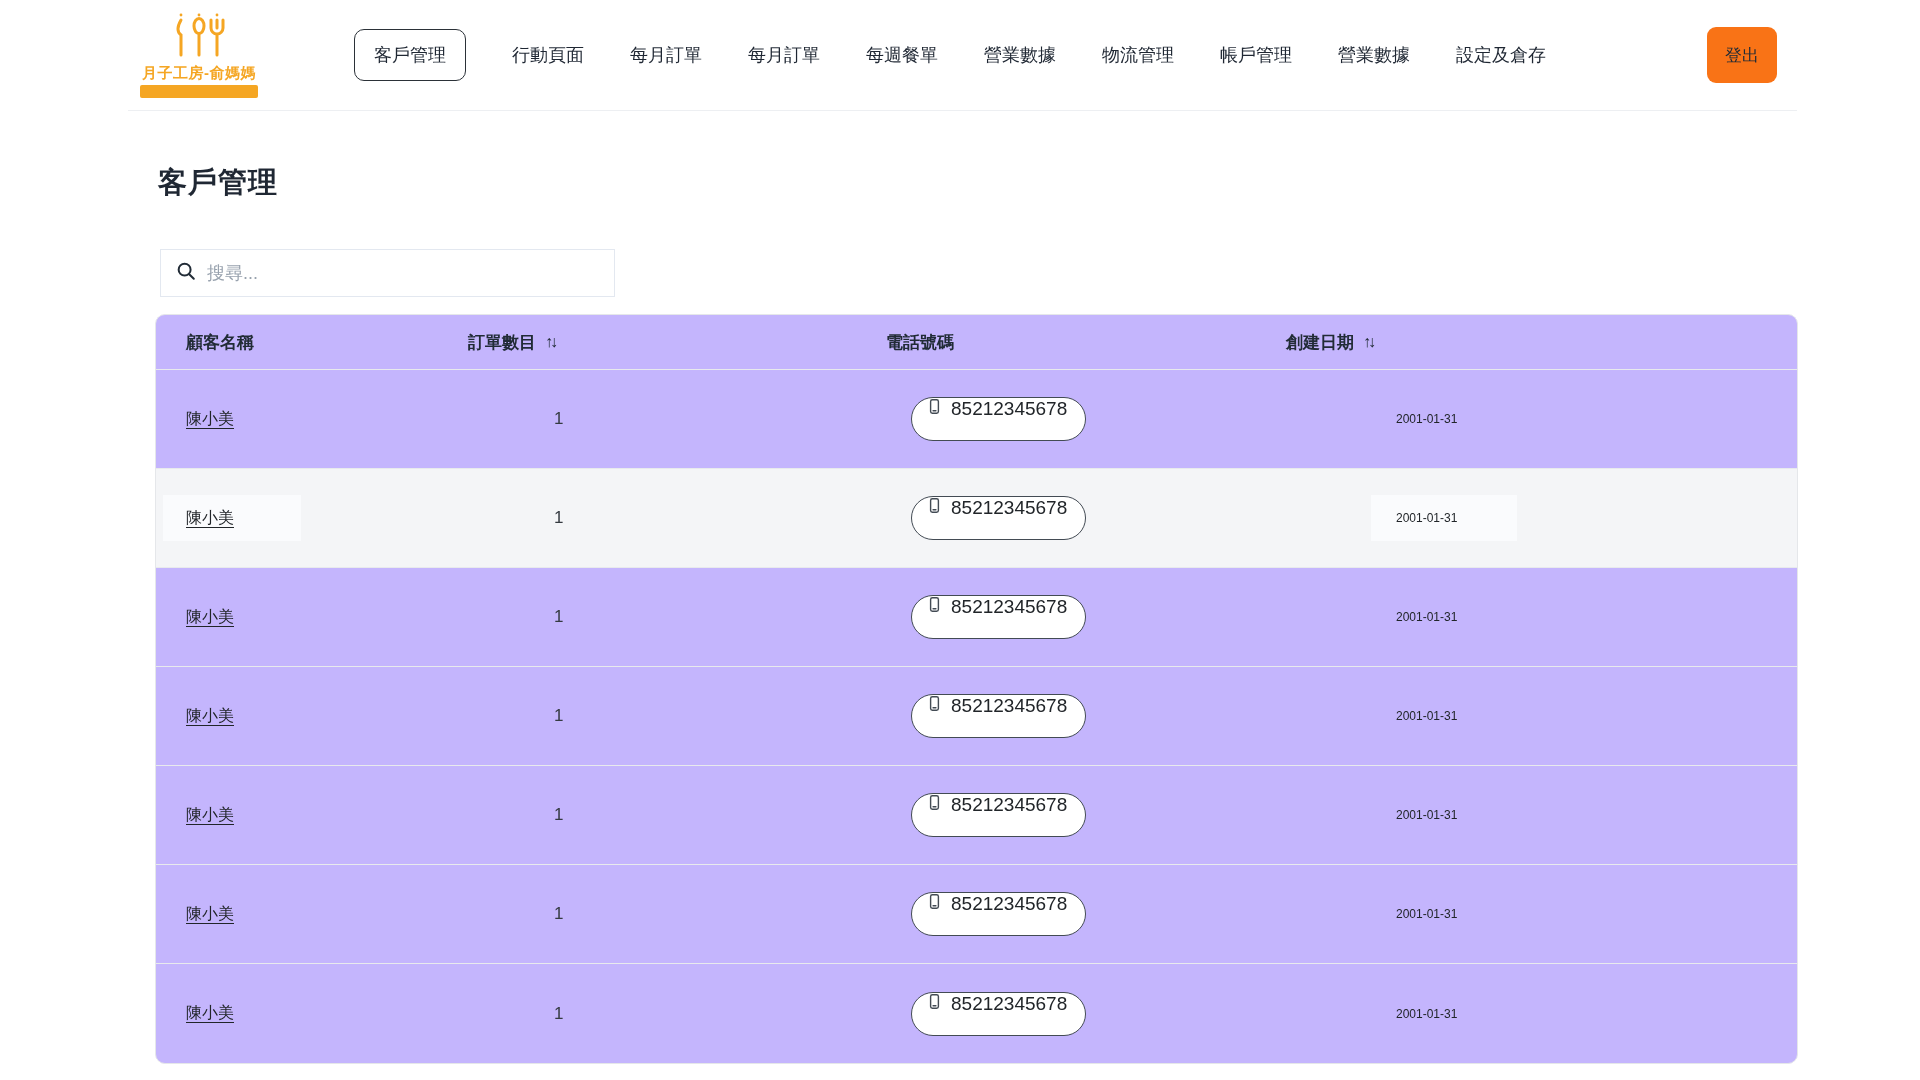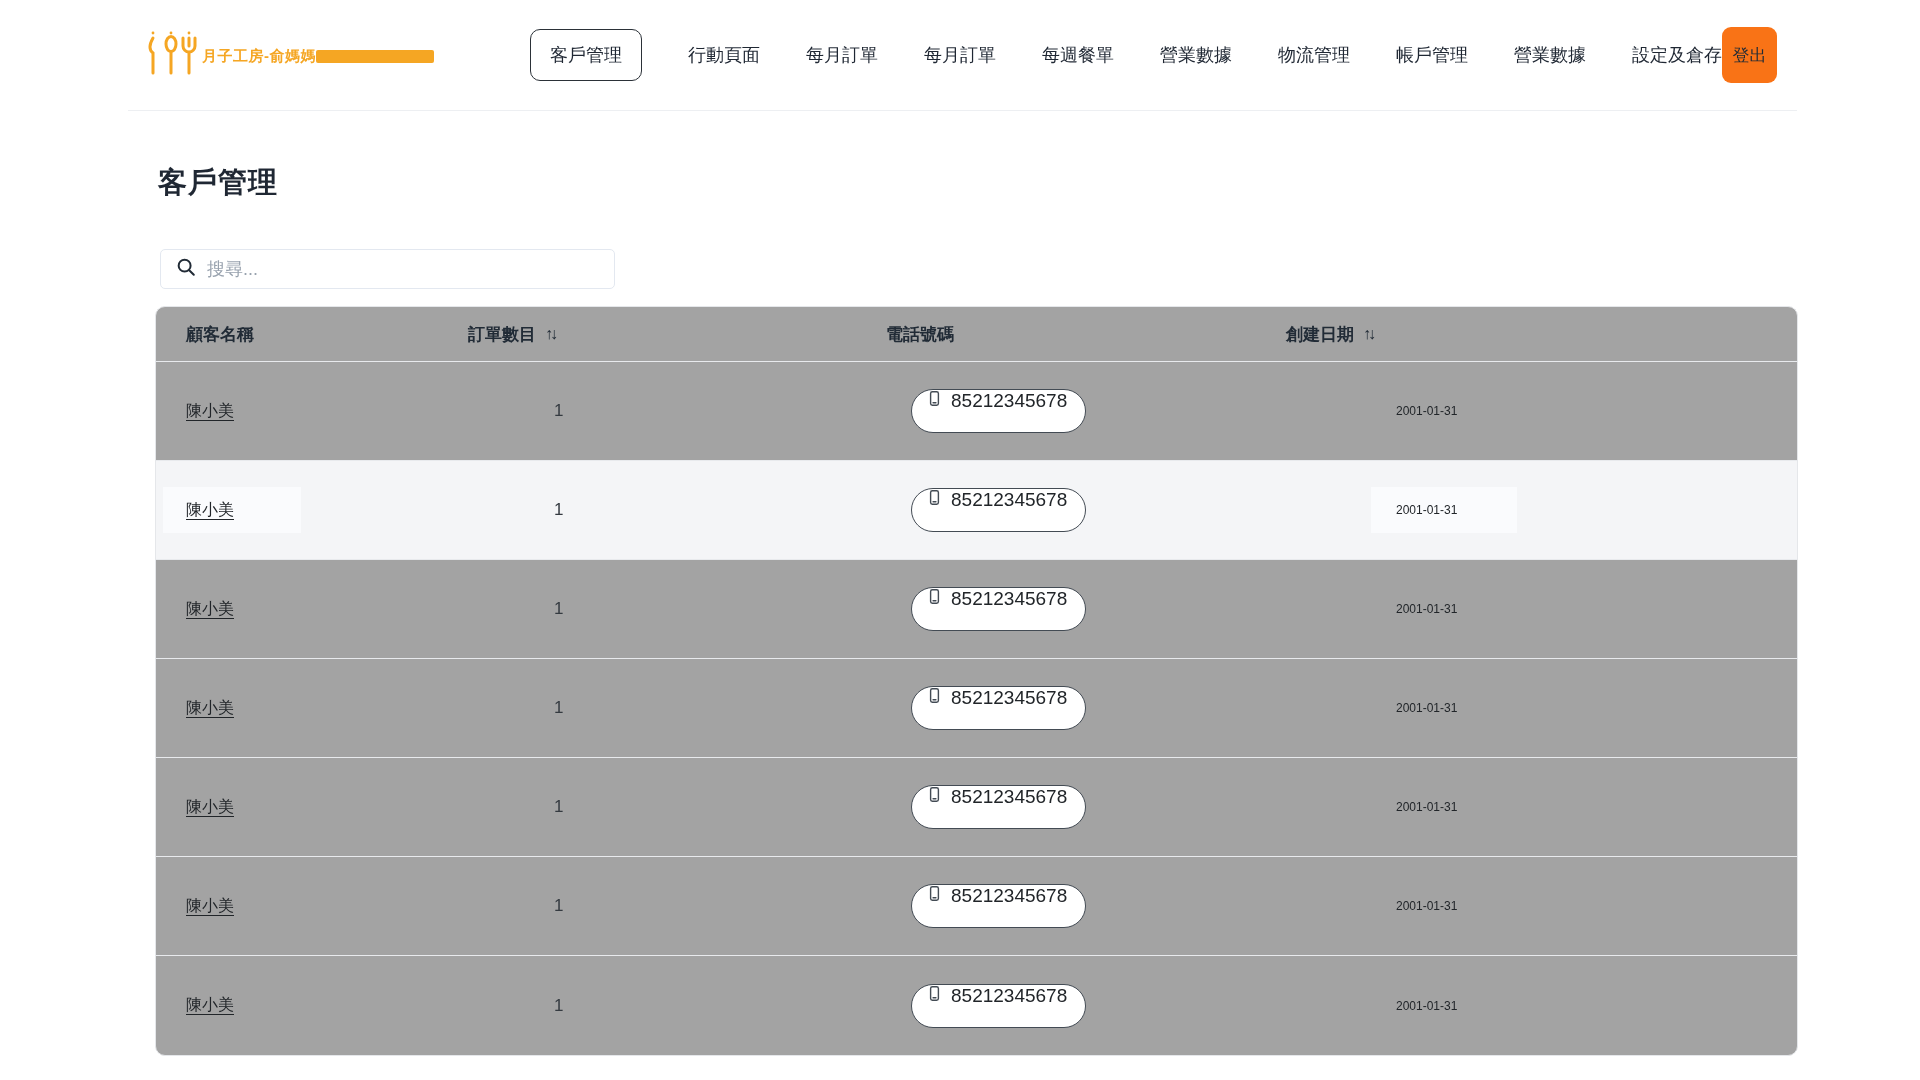--- a/index.html
+++ b/index.html
@@ -2,44 +2,44 @@
 <html><head>
 <meta charset="utf-8">
 <style>
   * { margin:0; padding:0; box-sizing:border-box; }
   html,body { width:1920px; height:1080px; overflow:hidden; background:#ffffff;
               font-family:"Liberation Sans", sans-serif; color:#212b36; }
 
   
   .header-inner{ margin:0 123px 0 128px; height:111px; display:flex; align-items:center;
                  border-bottom:1px solid #edeff2; }
-  .logo{ display:flex; flex-direction:row; align-items:center; margin-left:12px; cursor:pointer; }
+  .logo{ display:flex; flex-direction:column; align-items:center; margin-left:12px; cursor:pointer; }
   .logo-text{ color:#f5a623; font-size:15px; font-weight:700; letter-spacing:.5px; margin-top:2px; white-space:nowrap; }
   .logo-banner{ width:118px; height:13px; background:#f5a623; border-radius:2px; margin-top:2px; }
   nav{ display:flex; align-items:center; gap:46px; margin-left:96px; }
   .nav-item{ font-size:18px; font-weight:500; color:#1f2733; cursor:pointer; white-space:nowrap; }
   .nav-item.active{ border:1.6px solid #2b3138; border-radius:10px; padding:13px 19px; }
   .spacer{ flex:1; }
   .logout-btn{ width:70px; height:56px; background:#f97316; border:none; border-radius:9px;
                font-family:inherit; font-size:17px; font-weight:500; color:#212b36; cursor:pointer; margin-right:20px; }
 
   
   main{ margin-left:155px; width:1643px; padding-top:52px; }
   h1{ font-size:29px; font-weight:700; color:#1f2733; margin-left:3px; letter-spacing:1px; }
 
-  .searchbox{ margin-top:46px; margin-left:5px; width:455px; height:40px; border:1px solid #e3e8f0;
-              border-radius:5px; display:flex; align-items:center; padding:0 14px; background:#fff; }
+  .searchbox{ margin-top:46px; margin-left:5px; width:455px; height:48px; border:1px solid #e3e8f0;
+              border-radius:0; display:flex; align-items:center; padding:0 14px; background:#fff; }
   .searchbox svg{ flex:0 0 auto; }
   .searchbox input{ border:none; outline:none; flex:1; margin-left:10px; font-family:inherit;
                     font-size:18px; color:#212b36; background:transparent; }
   .searchbox input::placeholder{ color:#98a2ae; }
 
   
   .card{ margin-top:17px; width:1643px; border:1px solid #e5e7ea; border-radius:10px;
-         background:#a3a3a3; overflow:hidden; }
+         background:#c4b5fd; overflow:hidden; }
   .trow{ display:grid; grid-template-columns:290px 230px 600px 1fr; align-items:center; }
   .thead{ height:55px; border-bottom:1px solid #e8eaed; }
   .th{ font-size:17px; font-weight:700; color:#212b36; display:flex; align-items:center; white-space:nowrap; }
   .th.c1{ padding-left:30px; }
   .th.c2{ padding-left:22px; }
   .th.c3{ padding-left:210px; }
   .th.c4{ padding-left:10px; }
   .sort-glyph{ font-size:16px; font-weight:600; letter-spacing:-3px; margin-left:9px; color:#212b36; }
 
   .datarow{ height:99px; border-bottom:1px solid #e8eaed; position:relative; }

